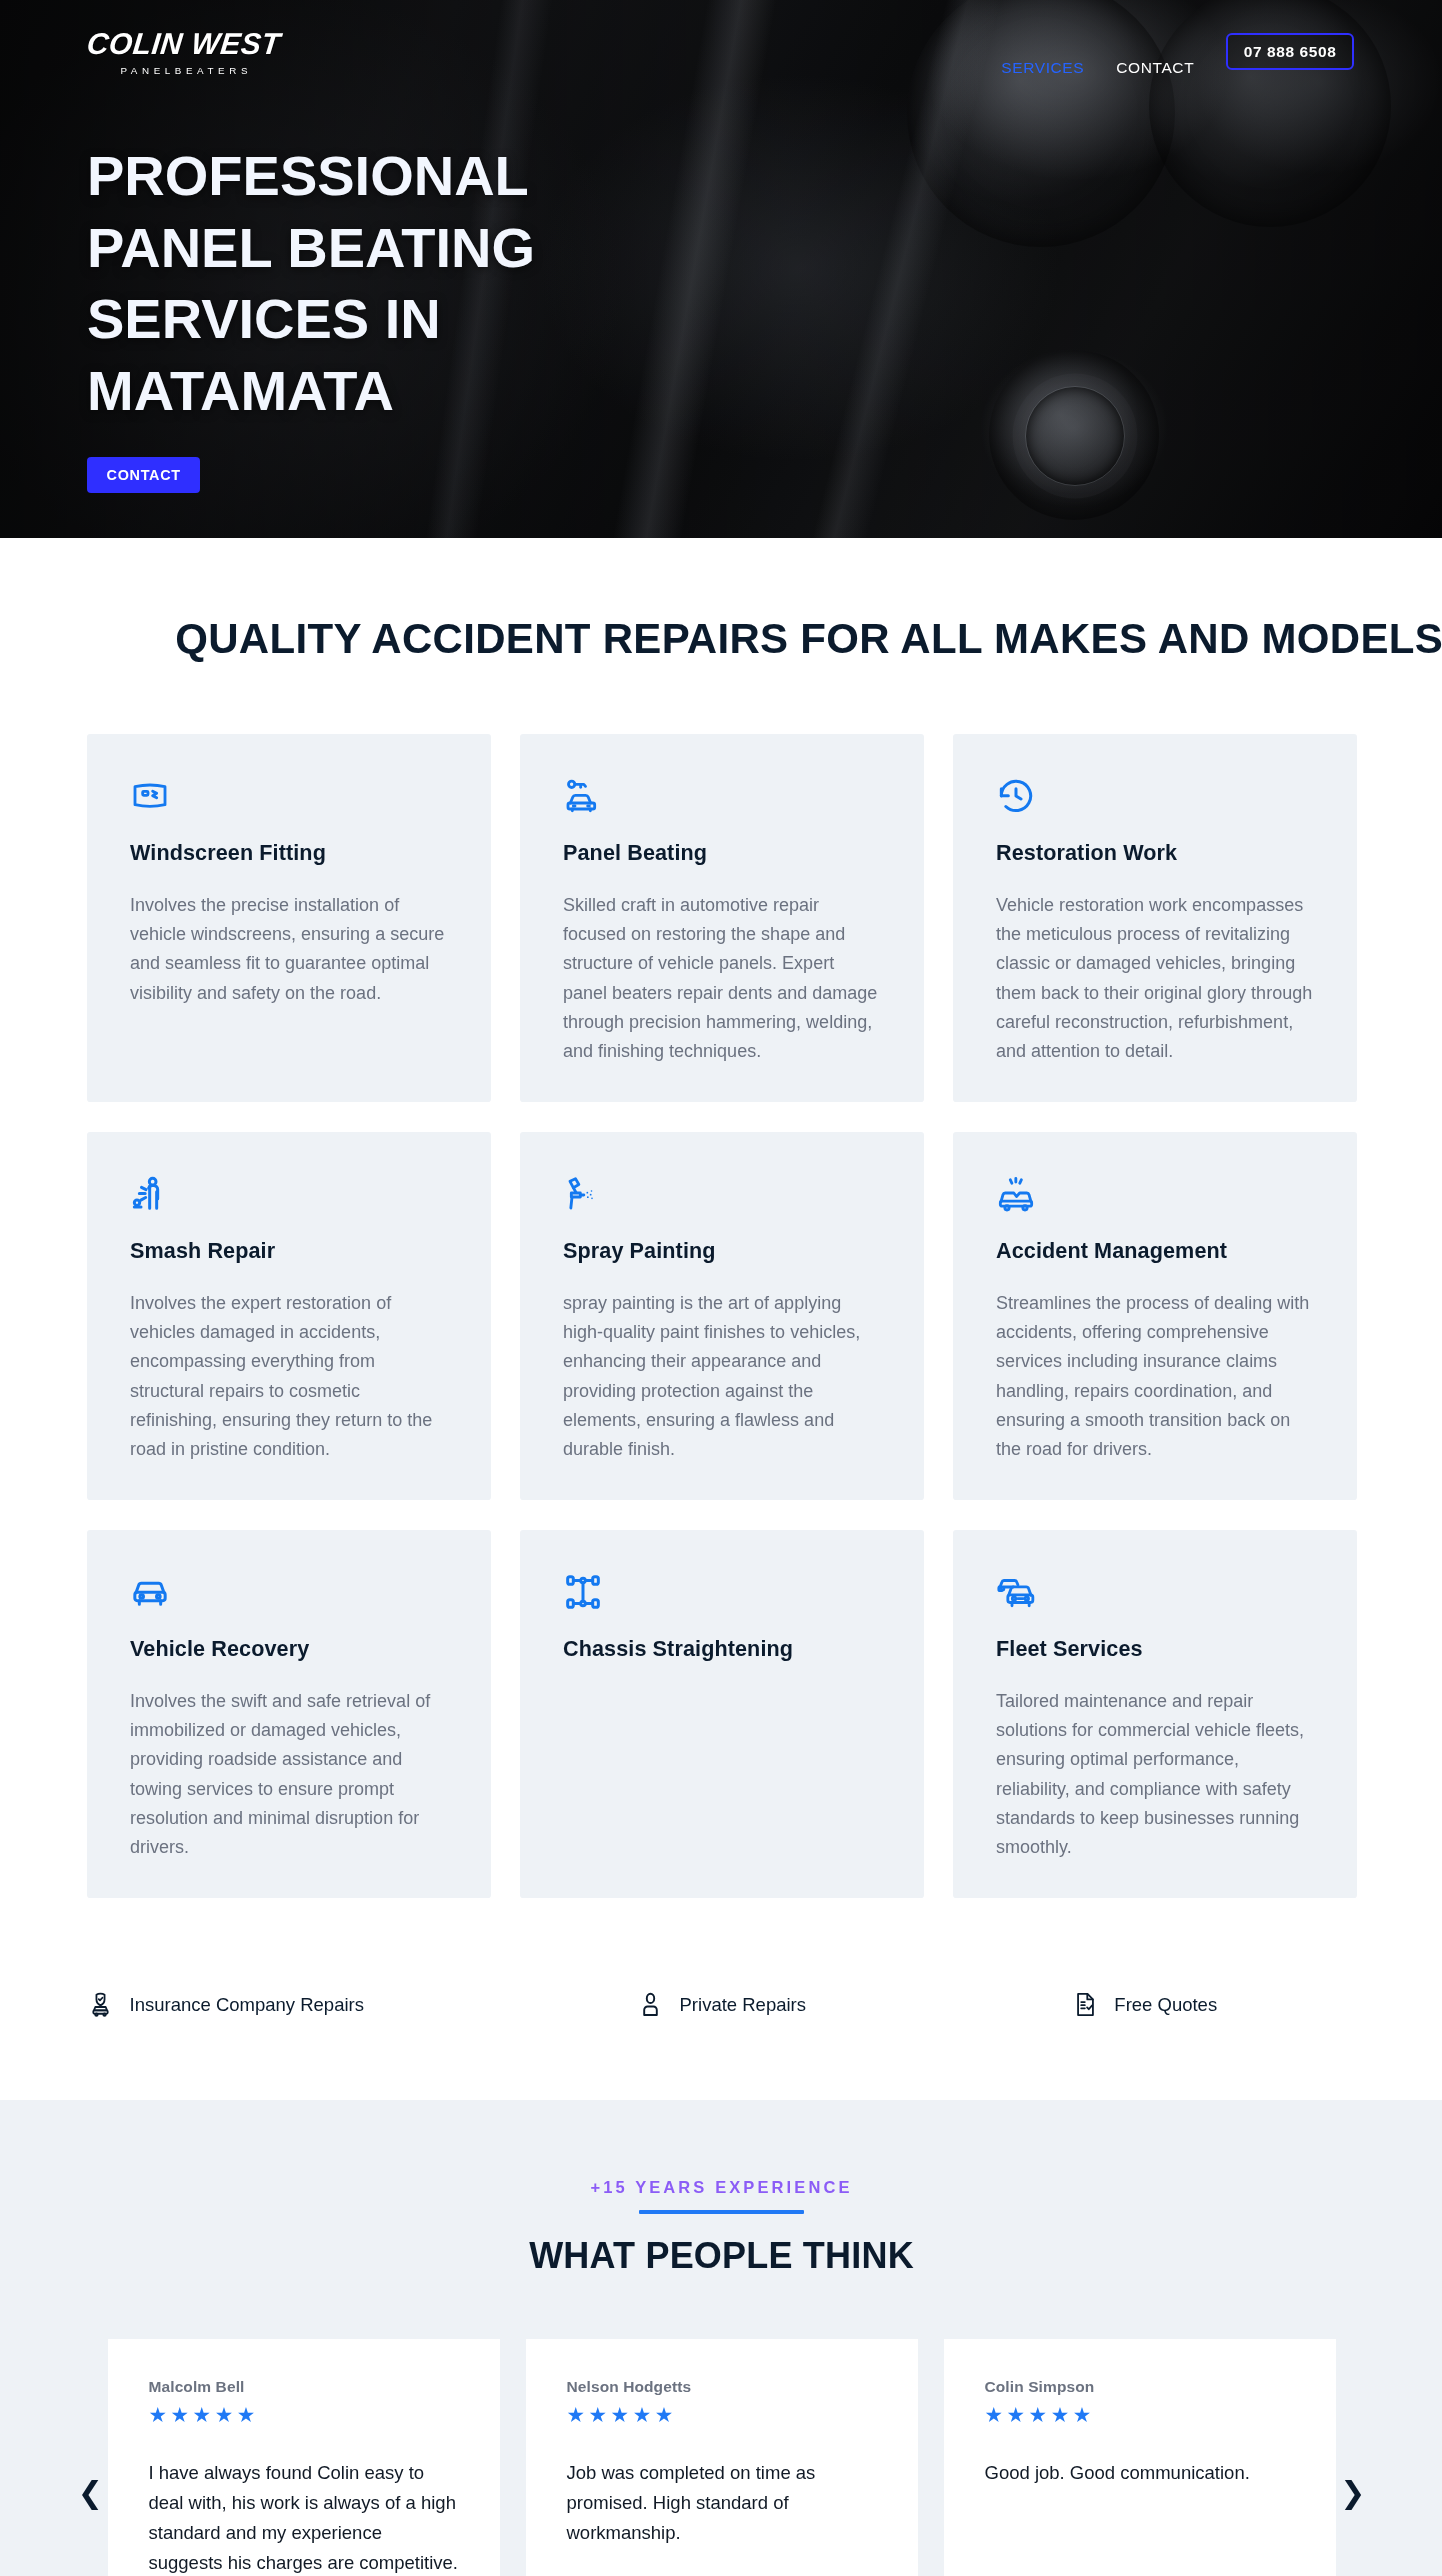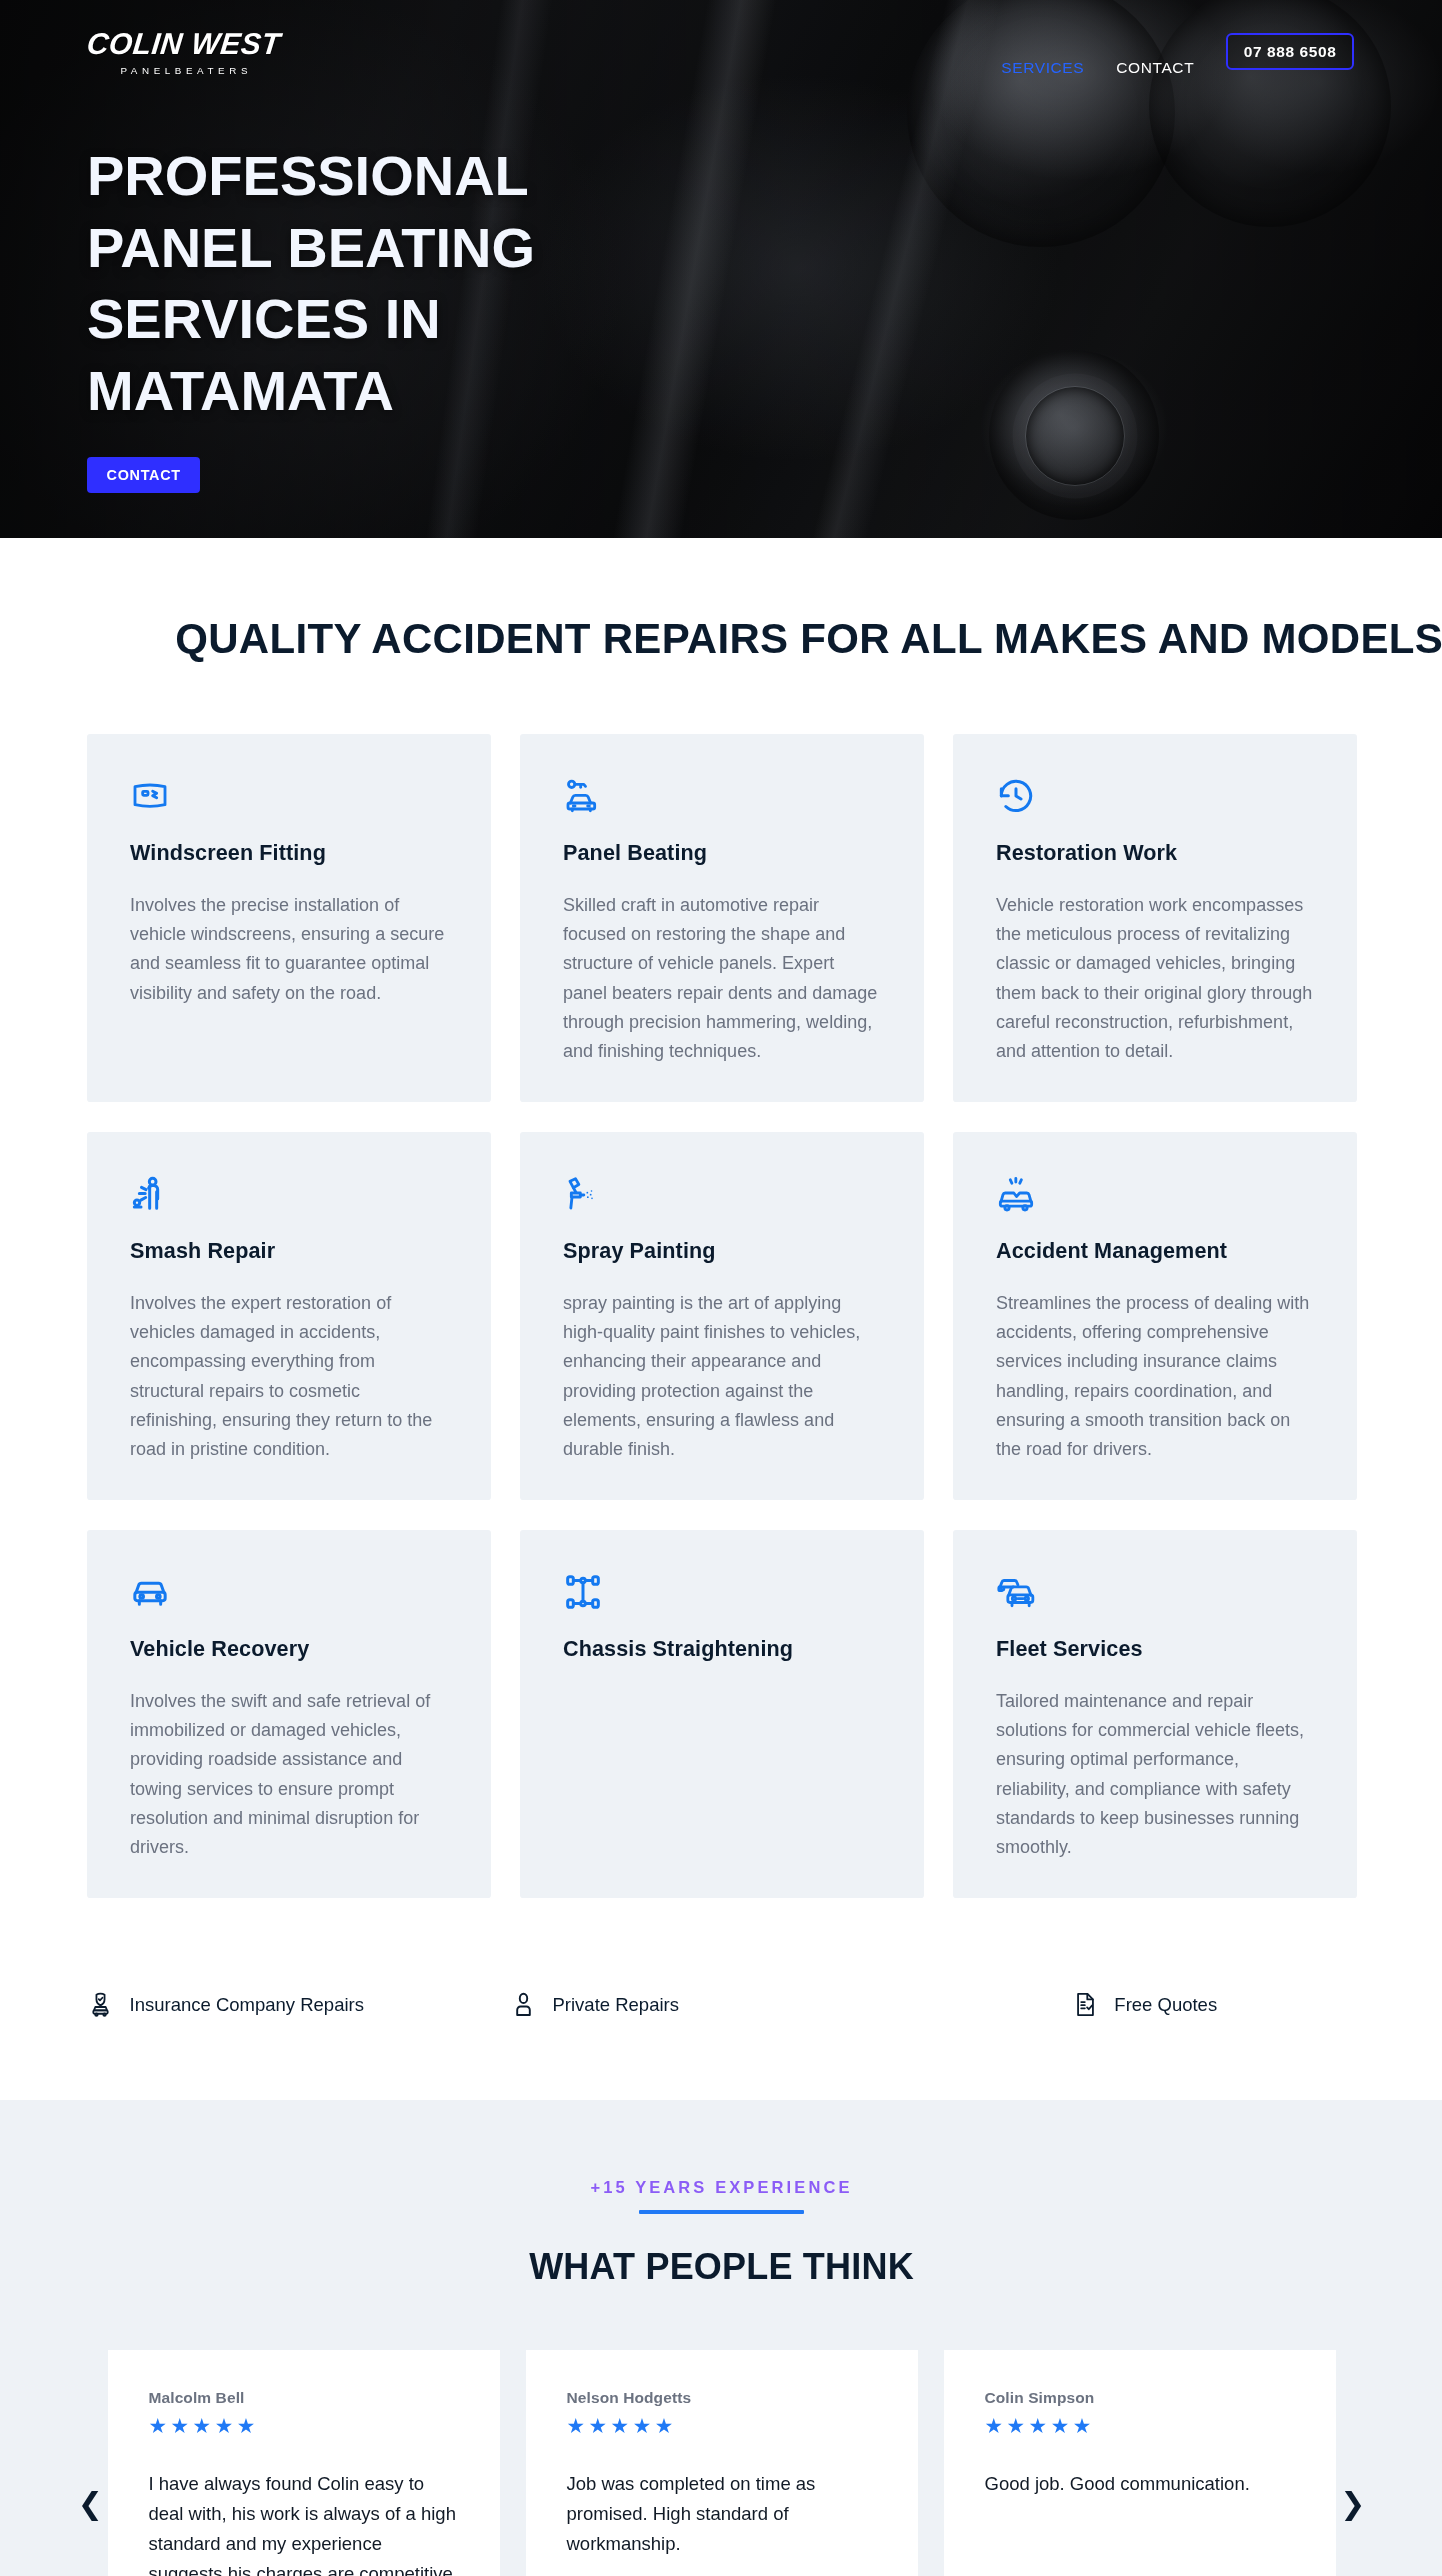--- a/index.html
+++ b/index.html
@@ -124,39 +124,39 @@
     margin-top:25px; font-size:18px; line-height:1.62; color:#6b7280;
   }
 
   
   .features{
     width:1269px; margin:93px auto 0;
     display:grid; grid-template-columns:repeat(3,1fr);
     padding-bottom:82px;
   }
   .feature{ display:flex; align-items:center; gap:15.5px; justify-content:flex-start; }
-  .feature:nth-child(2){ }
+  .feature:nth-child(2){ justify-content:center; }
   .feature:nth-child(3){ justify-content:center; }
   .feature-icon{ color:#0b1b2d; display:flex; }
   .feature-icon svg{ width:27px; height:27px; display:block; }
   .feature-label{ font-size:18.5px; color:#0b1b2d; }
 
   
   .testimonials{ background:#eef2f6; padding:78px 0 88px; }
   .eyebrow{
     text-align:center; color:#8b5cf6;
     font-weight:bold; font-size:16.5px; letter-spacing:3.1px;
   }
   .eyebrow-rule{
     width:165px; height:3.6px; background:#2079f5;
     margin:13.4px auto 0; border-radius:1px;
   }
   .testi-title{
     text-align:center; font-weight:bold; font-size:36px;
-    color:#0b1b2d; margin-top:32px; letter-spacing:0.2px;
+    color:#0b1b2d; margin-top:21px; letter-spacing:0.2px;
   }
   .carousel{
     position:relative; width:1269px; margin:62px auto 0;
     display:flex; align-items:flex-start; justify-content:center;
   }
   .carousel-arrow{
     position:absolute; top:139px;
     font-size:30px; color:#0b1b2d; cursor:pointer;
     line-height:1; user-select:none;
     font-family:"DejaVu Sans", sans-serif;

